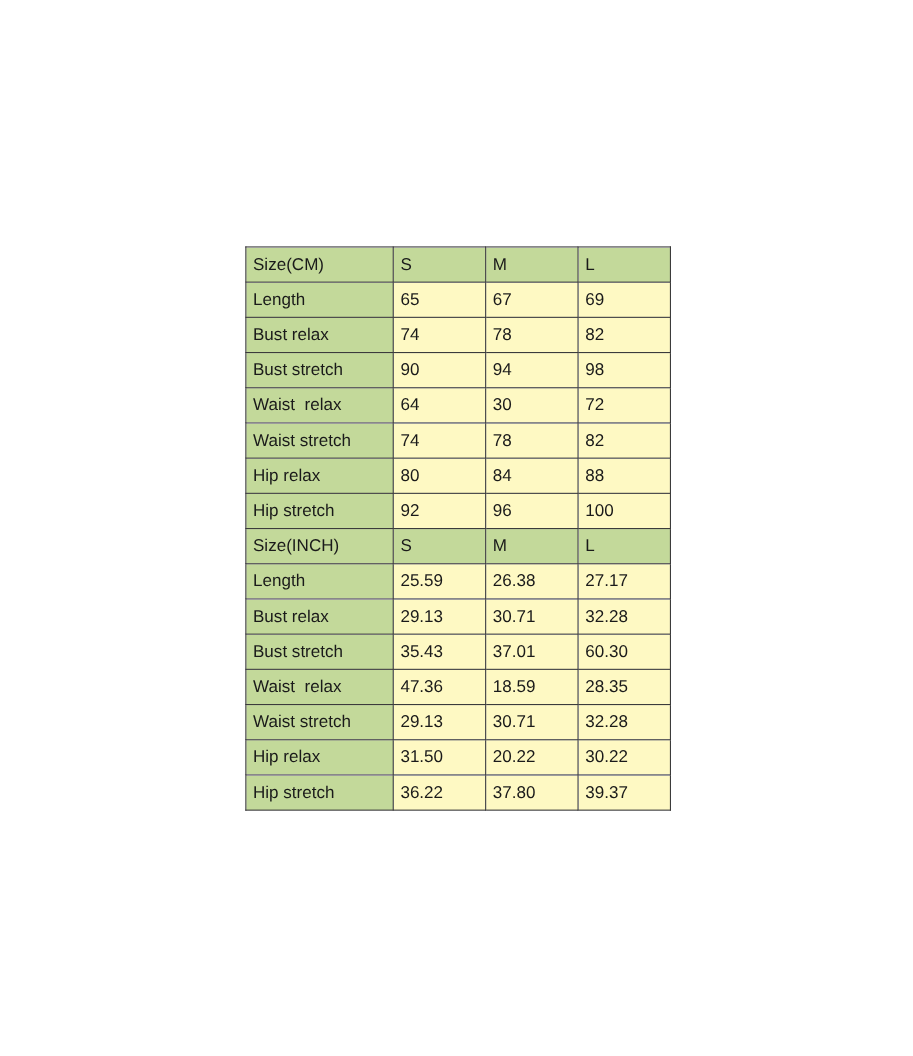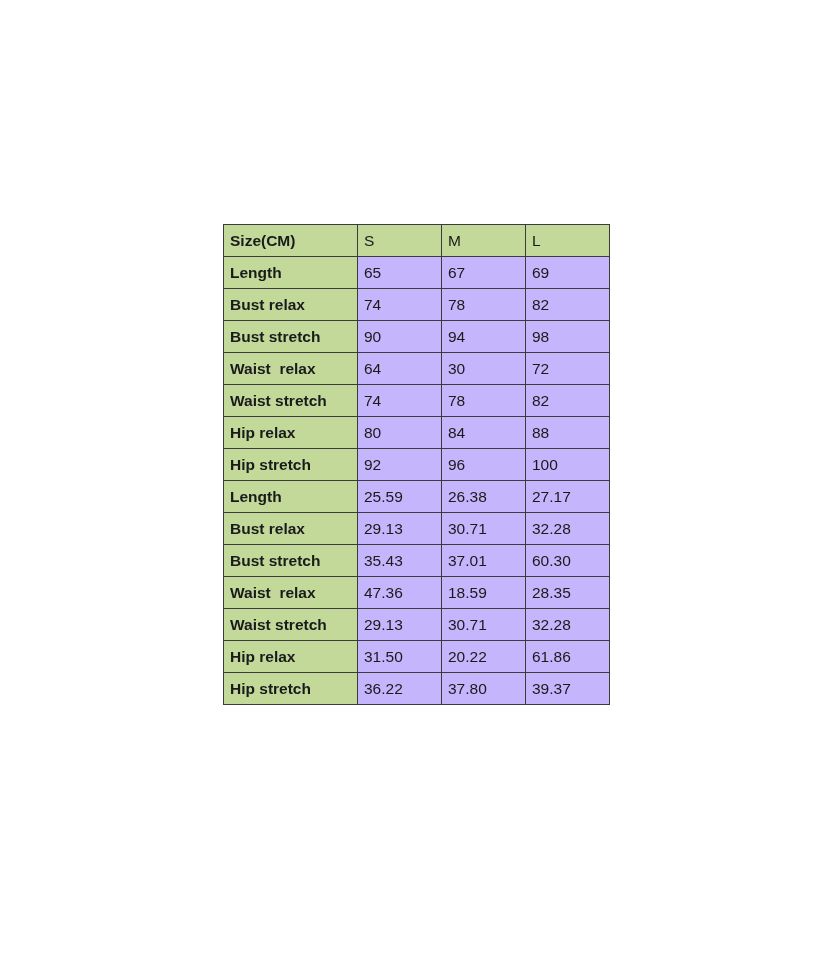--- a/index.html
+++ b/index.html
@@ -42,30 +42,29 @@
     line-height: 30px;
     color: #1a1a1a;
     white-space: pre;
     vertical-align: middle;
     overflow: hidden;
   }
 
   
   table.size-chart td.label-cell {
     background: #c3d99a;
-    font-weight: bold;
   }
 
   
   table.size-chart tr.unit-header td {
     background: #c3d99a;
   }
 
   table.size-chart td.value-cell {
-    background: #c4b5fd;
+    background: #fef9c3;
   }
 </style>
 </head>
 <body>
 
 <div id="size-chart-wrap">
   <table class="size-chart">
     <colgroup>
       <col class="c-label">
       <col class="c-size">
@@ -114,20 +113,26 @@
           <td class="value-cell">80</td>
           <td class="value-cell">84</td>
           <td class="value-cell">88</td>
         </tr>
         <tr>
           <td class="label-cell">Hip stretch</td>
           <td class="value-cell">92</td>
           <td class="value-cell">96</td>
           <td class="value-cell">100</td>
         </tr>
+        <tr class="unit-header">
+          <td class="label-cell">Size(INCH)</td>
+          <td class="value-cell">S</td>
+          <td class="value-cell">M</td>
+          <td class="value-cell">L</td>
+        </tr>
         <tr>
           <td class="label-cell">Length</td>
           <td class="value-cell">25.59</td>
           <td class="value-cell">26.38</td>
           <td class="value-cell">27.17</td>
         </tr>
         <tr>
           <td class="label-cell">Bust relax</td>
           <td class="value-cell">29.13</td>
           <td class="value-cell">30.71</td>
@@ -148,21 +153,21 @@
         <tr>
           <td class="label-cell">Waist stretch</td>
           <td class="value-cell">29.13</td>
           <td class="value-cell">30.71</td>
           <td class="value-cell">32.28</td>
         </tr>
         <tr>
           <td class="label-cell">Hip relax</td>
           <td class="value-cell">31.50</td>
           <td class="value-cell">20.22</td>
-          <td class="value-cell">61.86</td>
+          <td class="value-cell">30.22</td>
         </tr>
         <tr>
           <td class="label-cell">Hip stretch</td>
           <td class="value-cell">36.22</td>
           <td class="value-cell">37.80</td>
           <td class="value-cell">39.37</td>
         </tr>
       </tbody>
   </table>
 </div>

